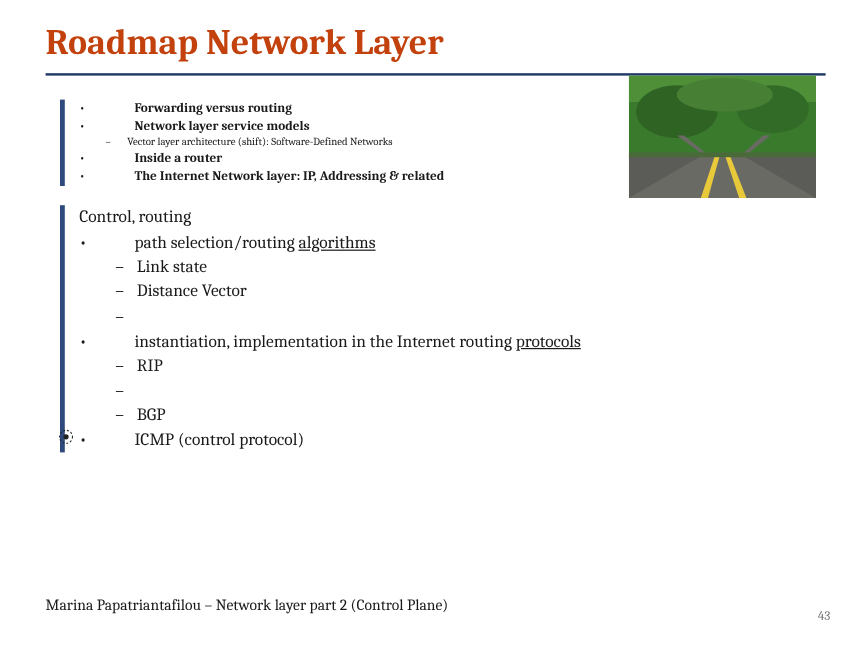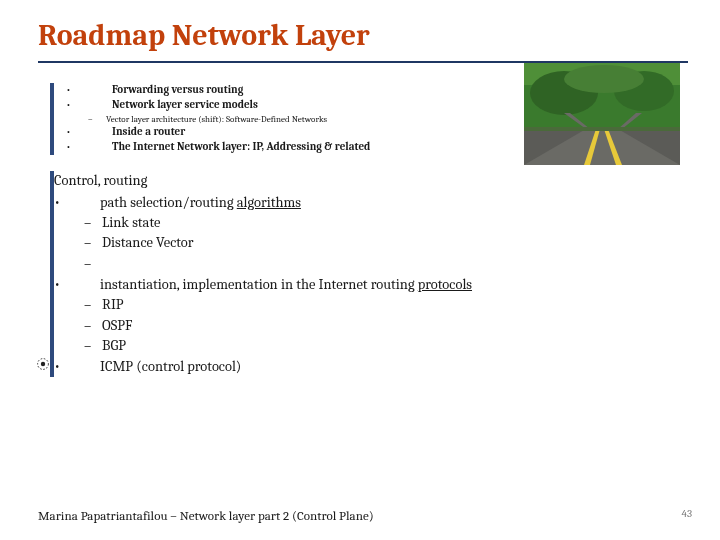--- a/index.html
+++ b/index.html
@@ -31,38 +31,39 @@
   .section-top {
     border-left: 4px solid #2e4a7d;
     padding-left: 12px;
     margin-bottom: 16px;
     width: 452px;
     font-size: 11px;
     line-height: 1.35;
   }
   .section-bottom {
     border-left: 4px solid #2e4a7d;
+    padding-left: 12px;
     font-size: 14.5px;
     line-height: 1.4;
     width: 492px;
     position: relative;
   }
   .bul-row { display: flex; }
   .bul { width: 18px; flex-shrink: 0; text-align: left; }
   .bul-text { flex: 1; margin-left: 28px; }
   .dash-row { display: flex; padding-left: 22px; }
   .dash { width: 18px; flex-shrink: 0; }
   .dash-text { flex: 1; }
   .tiny .dash-row { font-size: 9px; padding-left: 22px; }
   .section-bottom .bul-row { margin-top: 1px; }
   .section-bottom .dash-row { padding-left: 30px; }
   .underline { text-decoration: underline; }
   .footer {
     position: absolute;
-    left: 38px; bottom: 17px;
+    left: 38px; bottom: 28px;
     font-size: 13px;
   }
   .page-num {
     position: absolute;
     right: 28px; bottom: 20px;
     font-size: 11px; color: #777;
   }
   .icmp-marker {
     position: absolute;
     left: -18px;
@@ -144,21 +145,20 @@
     <div class="bul-row">
       <span class="bul">•</span>
       <span class="bul-text"><span>instantiation, implementation in the Internet routing </span><span class="underline">protocols</span></span>
     </div>
     <div class="dash-row">
         <span class="dash">–</span>
         <span class="dash-text">RIP</span>
       </div>
     <div class="dash-row">
         <span class="dash">–</span>
-        <span class="dash-text">OSPF</span>
       </div>
     <div class="dash-row">
         <span class="dash">–</span>
         <span class="dash-text">BGP</span>
       </div>
 
     <div class="bul-row" style="position:relative;">
       <span class="icmp-marker">
         <svg viewBox="0 0 14 14" width="14" height="14">
           <circle cx="7" cy="7" r="2.2" fill="#222"></circle>

